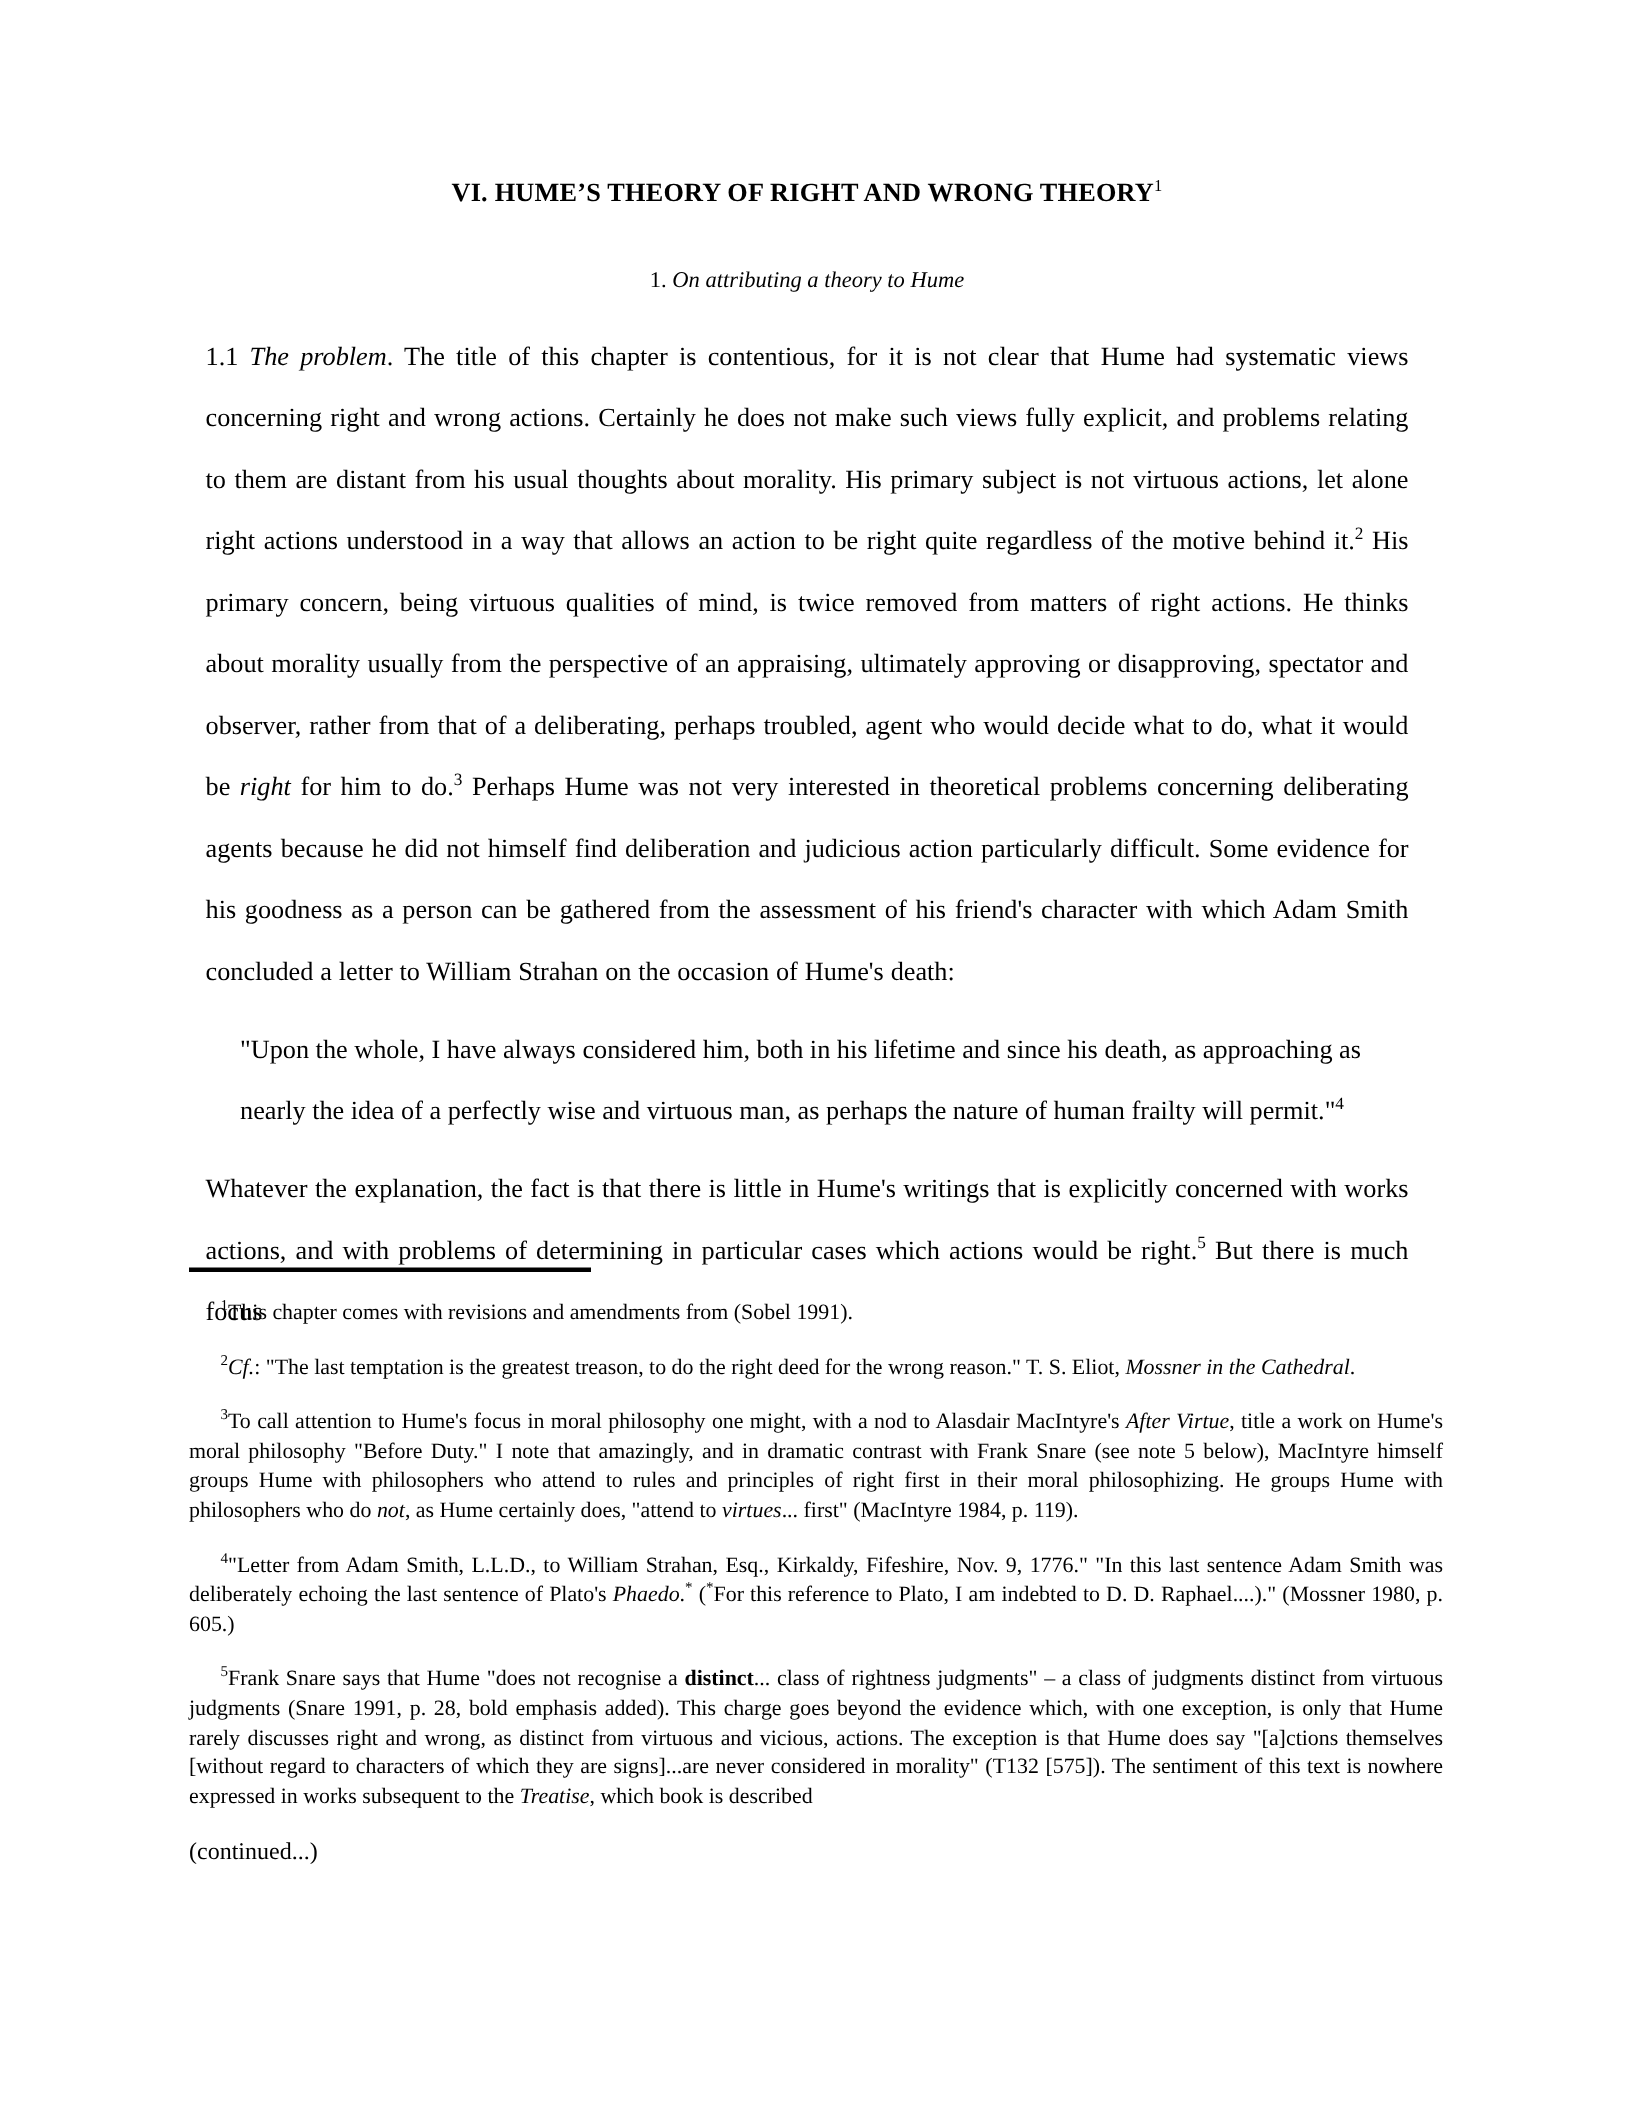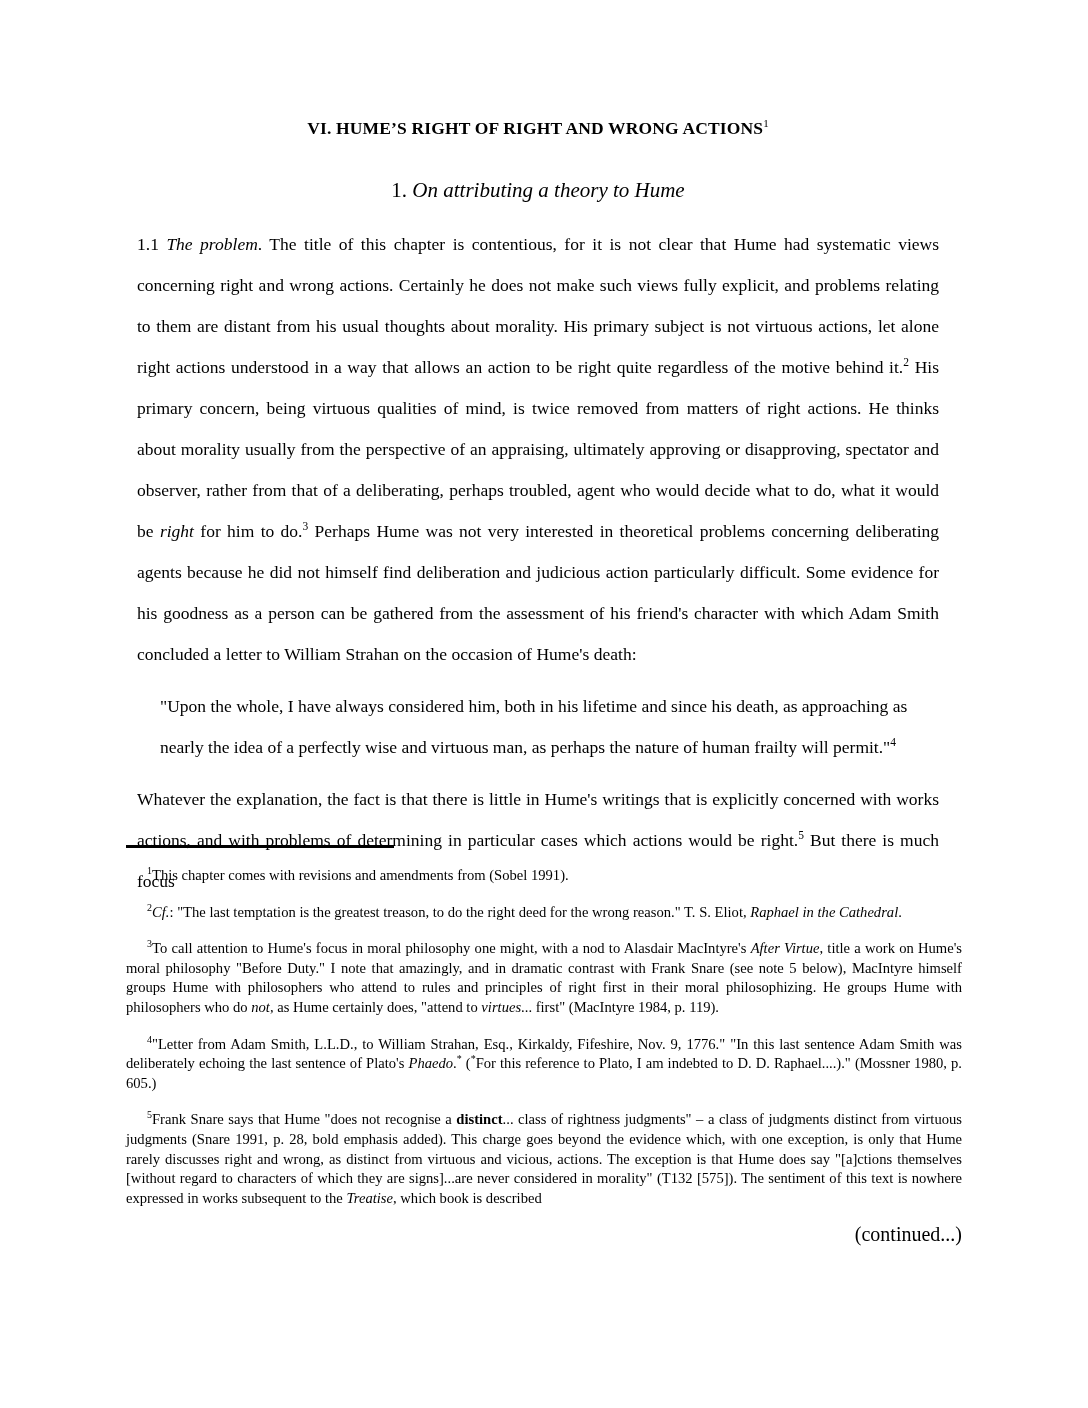--- a/index.html
+++ b/index.html
@@ -40,21 +40,21 @@
   .chapter-title sup {
     font-size: 11px;
     font-weight: normal;
     vertical-align: super;
     line-height: 0;
   }
 
   
   .section-heading {
     text-align: center;
-    font-size: 21px;
+    font-size: 15px;
     margin: 39px 0 0 0;
     line-height: 1.2;
   }
   .section-heading .num { font-style: normal; }
   .section-heading .ttl { font-style: italic; }
 
   
   .body-par {
     font-size: 17.5px;
     line-height: 41px;
@@ -107,53 +107,53 @@
     margin: 0 0 17px 0;
   }
   .footnote:last-of-type { margin-bottom: 0; }
   .footnote sup {
     font-size: 10px;
     vertical-align: super;
     line-height: 0;
   }
   .footnote b { font-weight: bold; }
   .continued {
-    font-size: 20px;
+    font-size: 16px;
     line-height: 19.6px;
-    text-align: right;
+    text-align: left;
     margin: 0;
     padding-right: 0px;
   }
 </style>
 </head>
 <body>
 
 <div class="page">
 
   <div class="content">
 
-    <h1 class="chapter-title"><span>VI.  HUME’S RIGHT OF RIGHT AND WRONG ACTIONS</span><sup>1</sup></h1>
+    <h1 class="chapter-title"><span>VI.  HUME’S THEORY OF RIGHT AND WRONG THEORY</span><sup>1</sup></h1>
 
     <div class="section-heading"><span class="num">1.</span> <span class="ttl">On attributing a theory to Hume</span></div>
 
     <p class="body-par first"><span>1.1</span> <em>The problem</em><span>.  The title of this chapter is contentious, for it is not clear that Hume had systematic views concerning right and wrong actions.  Certainly he does not make such views fully explicit, and problems relating to them are distant from his usual thoughts about morality.  His primary subject is not virtuous actions, let alone right actions understood in a way that allows an action to be right quite regardless of the motive behind it.</span><sup>2</sup><span>  His primary concern, being virtuous qualities of mind, is twice removed from matters of right actions.  He thinks about morality usually from the perspective  of an appraising, ultimately approving or disapproving, spectator and observer, rather from that of a deliberating, perhaps troubled, agent who would decide what to do, what it would be </span><em>right</em><span> for him to do.</span><sup>3</sup><span>   Perhaps Hume was not very interested in theoretical problems concerning deliberating agents because he did not himself find deliberation and judicious action particularly difficult.  Some evidence for his goodness as a person can be gathered from the assessment of his friend's character with which Adam Smith concluded a letter to William Strahan on the occasion of Hume's death:</span></p>
 
     <div class="block-quote"><span>"Upon the whole, I have always considered him, both in his lifetime and since his death, as approaching as nearly the idea of a perfectly wise and virtuous man, as perhaps the nature of human frailty will permit."</span><sup>4</sup></div>
 
     <p class="body-par"><span>Whatever the explanation, the fact is that there is little in Hume's writings that is explicitly concerned with works actions, and with problems of determining in particular cases which actions would be right.</span><sup>5</sup><span>  But there is much focus</span></p>
 
   </div>
 
   <div class="footnote-area">
 
     <div class="fn-rule"></div>
 
     <p class="footnote"><sup>1</sup><span>This chapter comes with revisions and amendments from (Sobel 1991).</span></p>
 
-    <p class="footnote"><sup>2</sup><em>Cf.</em><span>: "The last temptation is the greatest treason, to do the right deed for the wrong reason."  T. S. Eliot, </span><em>Raphael in the Cathedral</em><span>.</span></p>
+    <p class="footnote"><sup>2</sup><em>Cf.</em><span>: "The last temptation is the greatest treason, to do the right deed for the wrong reason."  T. S. Eliot, </span><em>Mossner in the Cathedral</em><span>.</span></p>
 
     <p class="footnote"><sup>3</sup><span>To call attention to Hume's focus in moral philosophy one might, with a nod to Alasdair MacIntyre's </span><em>After Virtue</em><span>, title a work on Hume's moral philosophy "Before Duty."  I note that amazingly, and in dramatic contrast with Frank Snare (see note 5 below), MacIntyre himself groups Hume with philosophers who attend to rules and principles of right first in their moral philosophizing.  He groups Hume with philosophers who do </span><em>not</em><span>, as Hume certainly does, "attend to </span><em>virtues</em><span>... first" (MacIntyre 1984, p. 119).</span></p>
 
     <p class="footnote"><sup>4</sup><span>"Letter from Adam Smith, L.L.D., to William Strahan, Esq., Kirkaldy, Fifeshire, Nov. 9, 1776."  "In this last sentence Adam Smith was deliberately echoing the last sentence of Plato's </span><em>Phaedo</em><span>.</span><sup>*</sup><span>  (</span><sup>*</sup><span>For this reference to Plato, I am indebted to D. D. Raphael....)."  (Mossner 1980, p. 605.)</span></p>
 
     <p class="footnote"><sup>5</sup><span>Frank Snare says that Hume "does not recognise a </span><b>distinct</b><span>... class of rightness judgments" – a class of judgments distinct from virtuous judgments (Snare 1991, p. 28, bold emphasis added).  This charge goes beyond the evidence which, with one exception, is only that Hume rarely discusses right and wrong, as distinct from virtuous and vicious, actions.  The exception is that Hume does say "[a]ctions themselves [without regard to characters of which they are signs]...are never considered in morality" (T132 [575]).  The sentiment of this text is nowhere expressed in works subsequent to the </span><em>Treatise</em><span>, which book is described</span></p>
 
     <p class="continued">(continued...)</p>
 
   </div>

